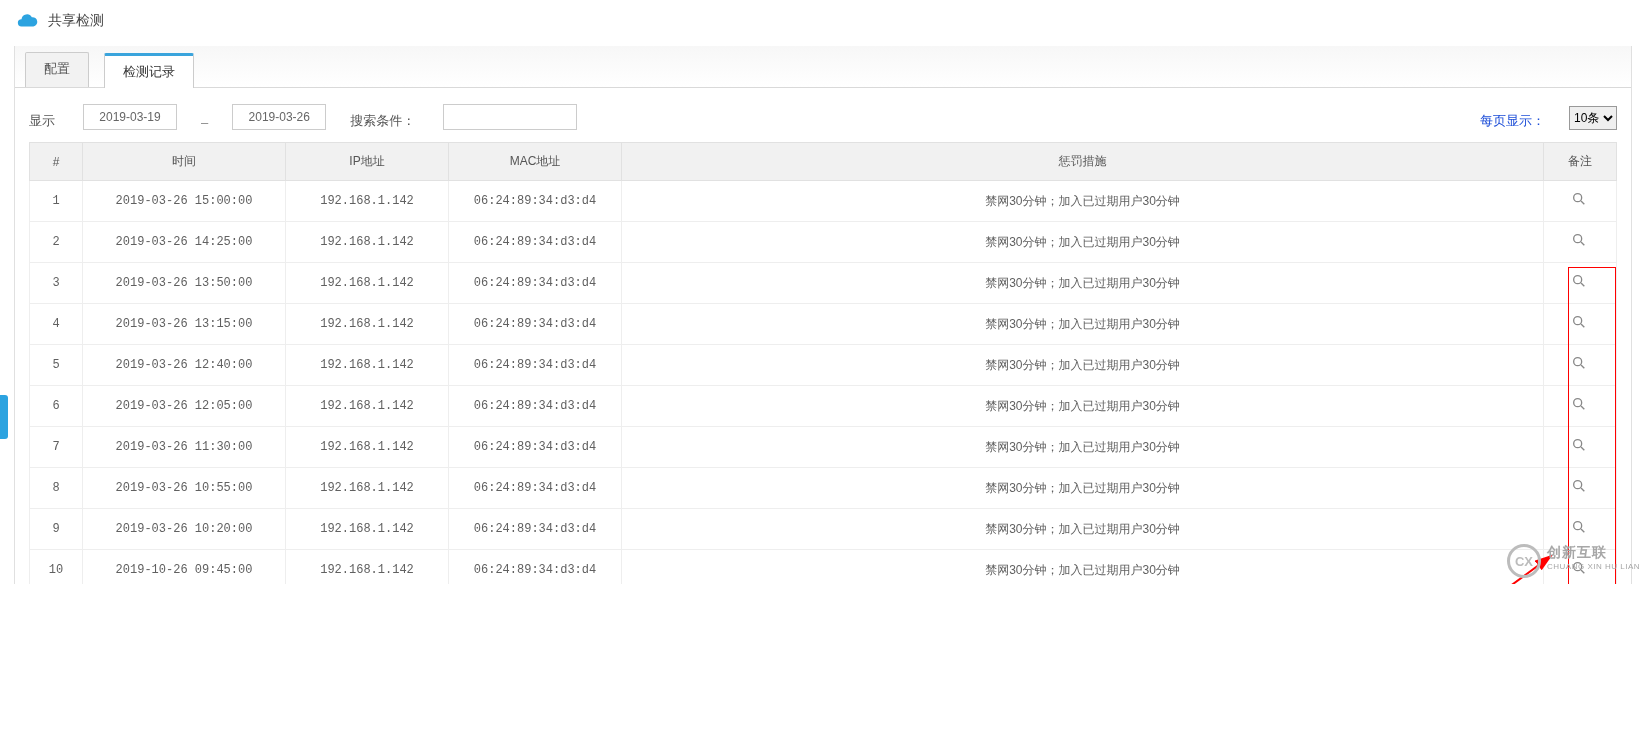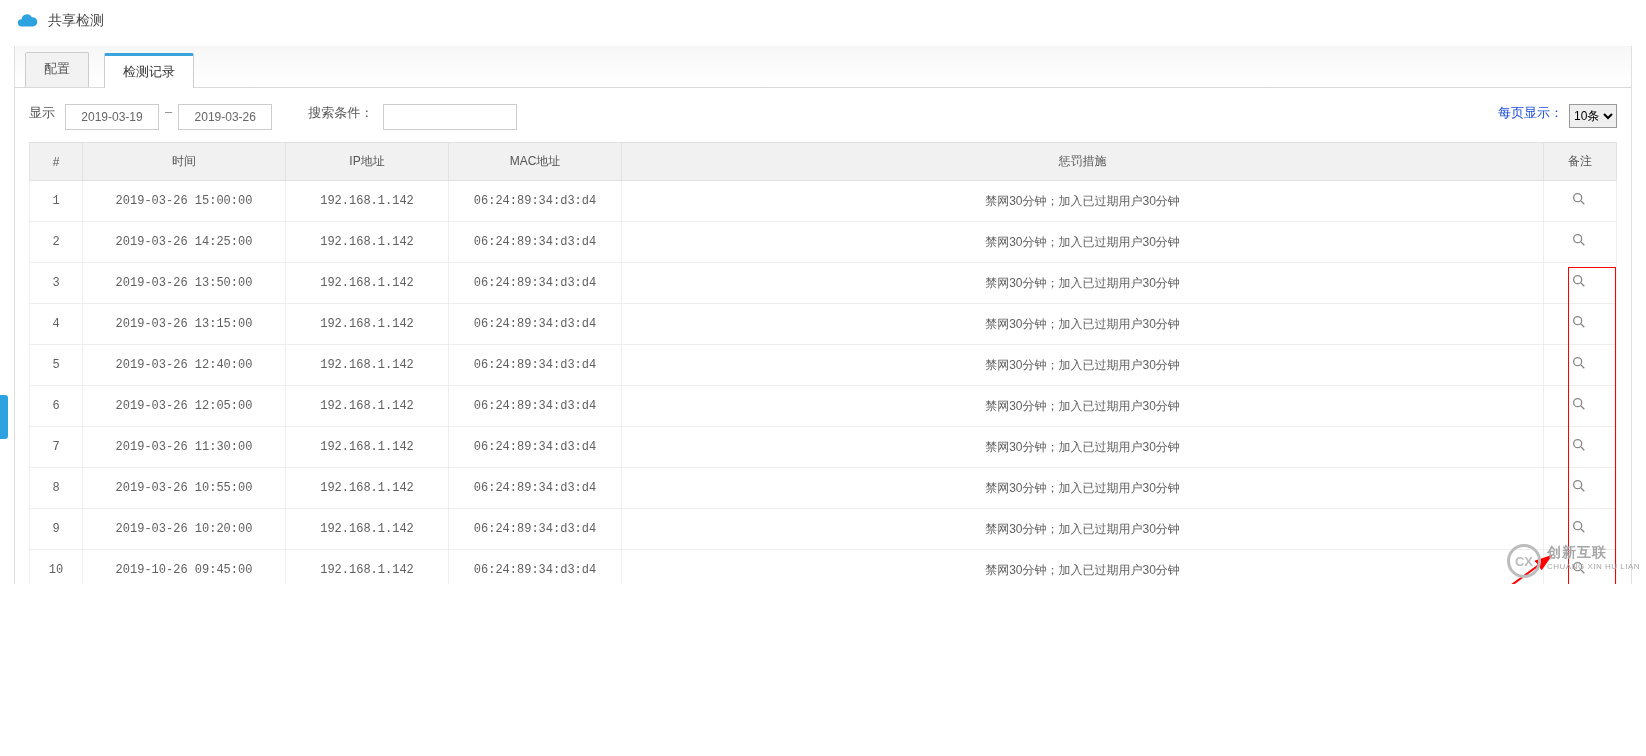--- a/index.html
+++ b/index.html
@@ -6,21 +6,21 @@
 .page{position:relative;width:1646px;height:584px;overflow:hidden}
 .header{display:flex;align-items:center;padding:10px 16px 14px 16px}
 .logo{width:22px;height:22px;margin-right:10px;display:flex;align-items:center;justify-content:center}
 .logo svg{width:22px;height:22px}
 .title{font-size:14px;color:#444}
 .main{margin:0 14px;border:1px solid #e0e0e0;border-top:none;position:relative;height:680px}
 .tabs{display:flex;border-bottom:1px solid #d9d9d9;padding-top:6px;background:linear-gradient(#f7f7f7,#fff)}
 .tab{border:1px solid #ccc;border-bottom:none;padding:7px 18px;margin-right:4px;background:#f2f2f2;color:#555;cursor:pointer;border-radius:2px 2px 0 0;font-size:13px;margin-left:10px}
 .tab.active{background:#fff;border-top:3px solid #3aa4dc;color:#333;font-weight:500;position:relative;top:1px}
 .tab+.tab{margin-left:11px}
-.filter-bar{display:flex;align-items:flex-start;padding:16px 14px 12px 14px;gap:6px}
+.filter-bar{display:flex;align-items:flex-end;padding:16px 14px 12px 14px;gap:24px}
 .filter-bar label{color:#555;margin-right:4px}
 .date-input{width:88px;height:22px;border:1px solid #ccc;text-align:center;font-size:12px;color:#666}
 .sep{color:#888}
 .search-input{width:128px;height:22px;border:1px solid #ccc}
 .spacer{flex:1}
 .per-page-label{color:#1d4ed8}
 select.per-page{height:24px;border:1px solid #999;font-size:12px}
 .table-wrap{margin:0 14px}
 table{width:100%;border-collapse:collapse;font-size:12px}
 th{background:#f1f1f1;border:1px solid #e1e1e1;padding:10px 6px;color:#555;font-weight:normal;text-align:center}
@@ -64,21 +64,21 @@
     <div class="tabs">
       <div class="tab">配置</div>
       <div class="tab active">检测记录</div>
     </div>
 
     <div class="filter-bar">
       <label>显示</label>
       <input class="date-input" value="2019-03-19" style="">
       <span class="sep">–</span>
       <input class="date-input" value="2019-03-26" style="">
-      <label style="margin-left:30px">搜索条件：</label>
+      <label style="">搜索条件：</label>
       <input class="search-input" style="">
       <div class="spacer"></div>
       <span class="per-page-label">每页显示：</span>
       <select class="per-page">
         <option>10条</option>
       </select>
     </div>
 
     <div class="table-wrap">
       <table>

